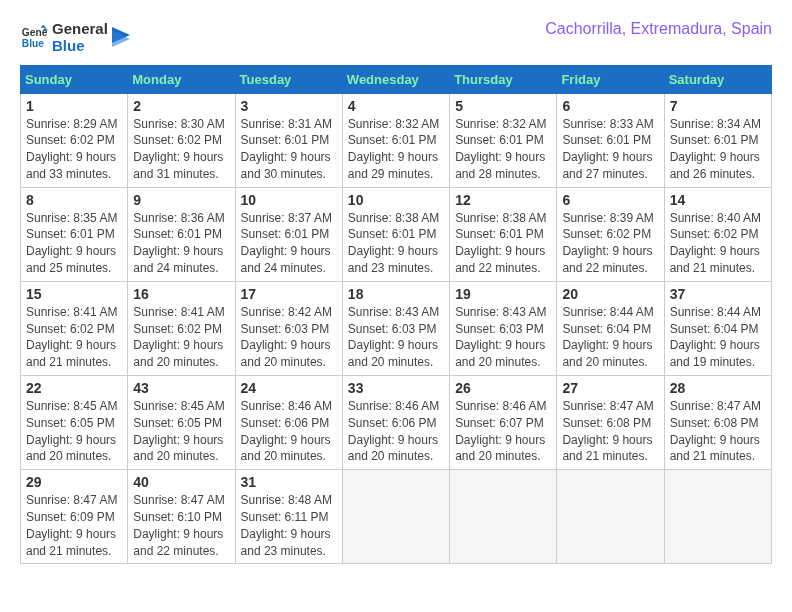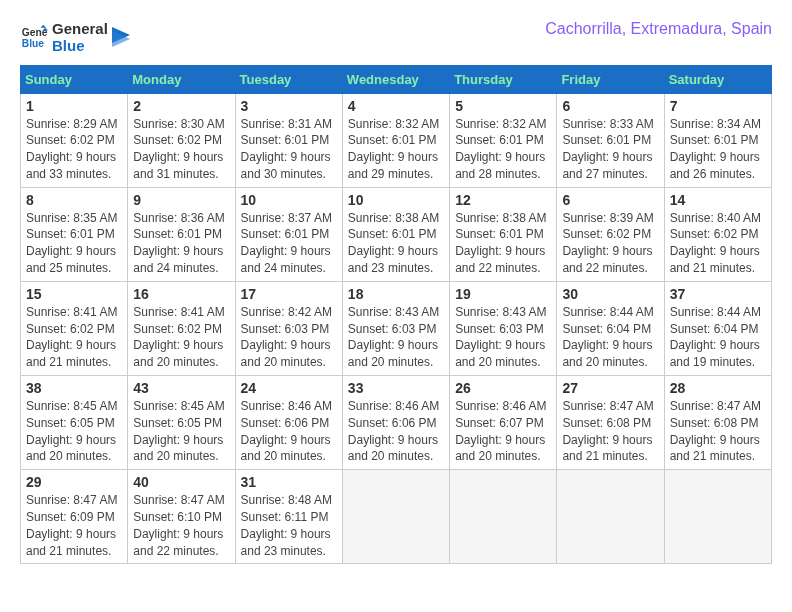--- a/index.html
+++ b/index.html
@@ -194,31 +194,31 @@
         </td>
         <td>
           <span class="day-num">18</span>
           <div class="day-info">Sunrise: 8:43 AM<br>Sunset: 6:03 PM<br>Daylight: 9 hours and 20 minutes.</div>
         </td>
         <td>
           <span class="day-num">19</span>
           <div class="day-info">Sunrise: 8:43 AM<br>Sunset: 6:03 PM<br>Daylight: 9 hours and 20 minutes.</div>
         </td>
         <td>
-          <span class="day-num">30</span>
+          <span class="day-num">20</span>
           <div class="day-info">Sunrise: 8:44 AM<br>Sunset: 6:04 PM<br>Daylight: 9 hours and 20 minutes.</div>
         </td>
         <td>
           <span class="day-num">37</span>
           <div class="day-info">Sunrise: 8:44 AM<br>Sunset: 6:04 PM<br>Daylight: 9 hours and 19 minutes.</div>
         </td>
       </tr>
       <tr>
         <td>
-          <span class="day-num">38</span>
+          <span class="day-num">22</span>
           <div class="day-info">Sunrise: 8:45 AM<br>Sunset: 6:05 PM<br>Daylight: 9 hours and 20 minutes.</div>
         </td>
         <td>
           <span class="day-num">43</span>
           <div class="day-info">Sunrise: 8:45 AM<br>Sunset: 6:05 PM<br>Daylight: 9 hours and 20 minutes.</div>
         </td>
         <td>
           <span class="day-num">24</span>
           <div class="day-info">Sunrise: 8:46 AM<br>Sunset: 6:06 PM<br>Daylight: 9 hours and 20 minutes.</div>
         </td>

